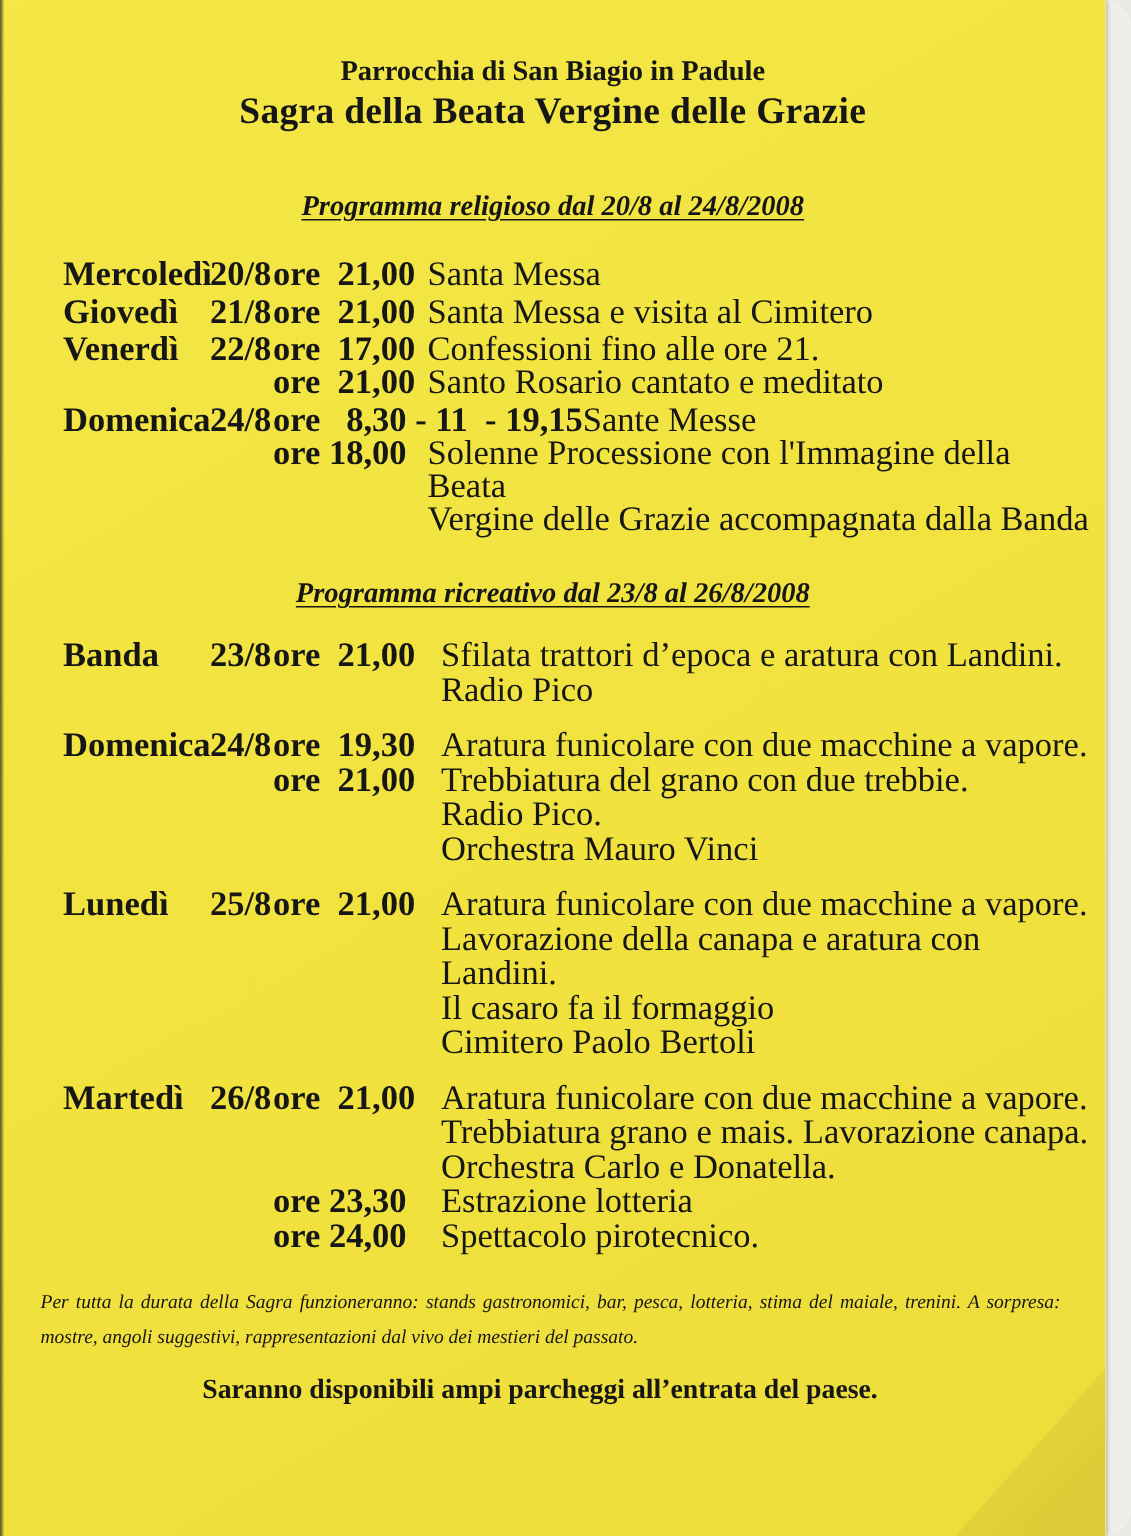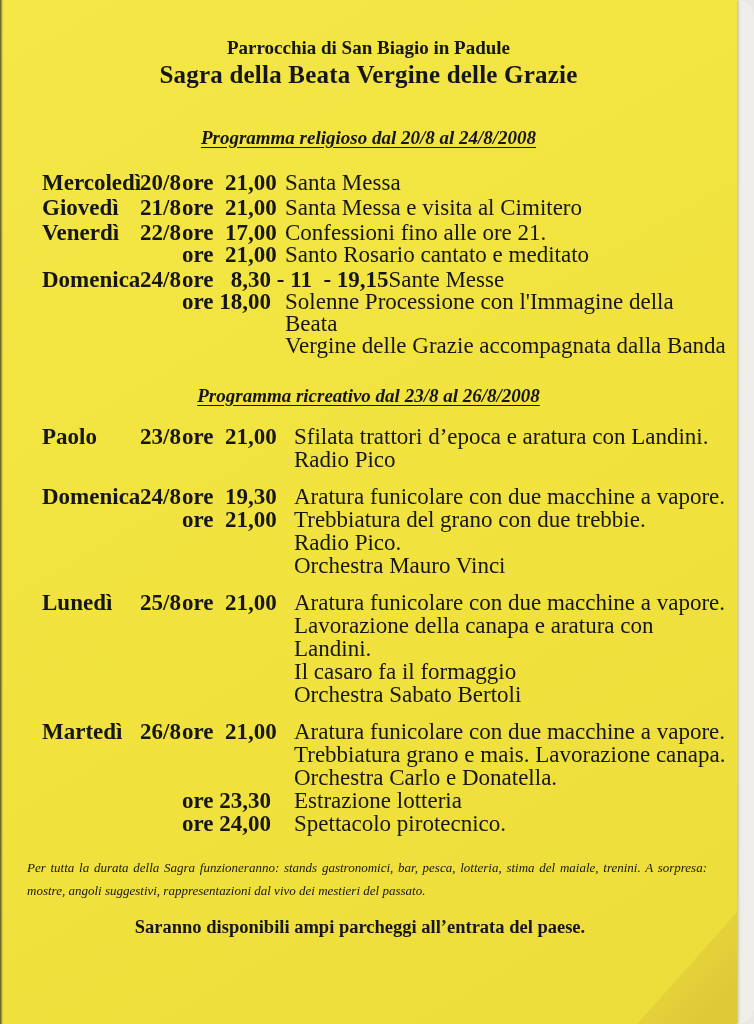--- a/index.html
+++ b/index.html
@@ -140,21 +140,21 @@
               <div class="desc-line">Vergine delle Grazie accompagnata dalla Banda</div>
             </div>
           </div>
         </div>
     </section>
 
     <section class="sec sec-1">
       <h2>Programma ricreativo dal 23/8 al 26/8/2008</h2>
       <div class="rows">
           <div class="program-row has-day">
-            <span class="cell day">Paolo</span>
+            <span class="cell day">Banda</span>
             <span class="cell date">23/8</span>
             <span class="cell time">ore  21,00</span>
             <div class="cell desc">
               <div class="desc-line">Sfilata trattori d’epoca e aratura con Landini.</div>
               <div class="desc-line">Radio Pico</div>
             </div>
           </div>
           <div class="program-row has-day">
             <span class="cell day">Domenica</span>
             <span class="cell date">24/8</span>
@@ -174,21 +174,21 @@
             </div>
           </div>
           <div class="program-row has-day">
             <span class="cell day">Lunedì</span>
             <span class="cell date">25/8</span>
             <span class="cell time">ore  21,00</span>
             <div class="cell desc">
               <div class="desc-line">Aratura funicolare con due macchine a vapore.</div>
               <div class="desc-line">Lavorazione della canapa e aratura con Landini.</div>
               <div class="desc-line">Il casaro fa il formaggio</div>
-              <div class="desc-line">Orchestra Sabato Bertoli</div>
+              <div class="desc-line">Cimitero Paolo Bertoli</div>
             </div>
           </div>
           <div class="program-row has-day">
             <span class="cell day">Martedì</span>
             <span class="cell date">26/8</span>
             <span class="cell time">ore  21,00</span>
             <div class="cell desc">
               <div class="desc-line">Aratura funicolare con due macchine a vapore.</div>
               <div class="desc-line">Trebbiatura grano e mais. Lavorazione canapa.</div>
               <div class="desc-line">Orchestra Carlo e Donatella.</div>

